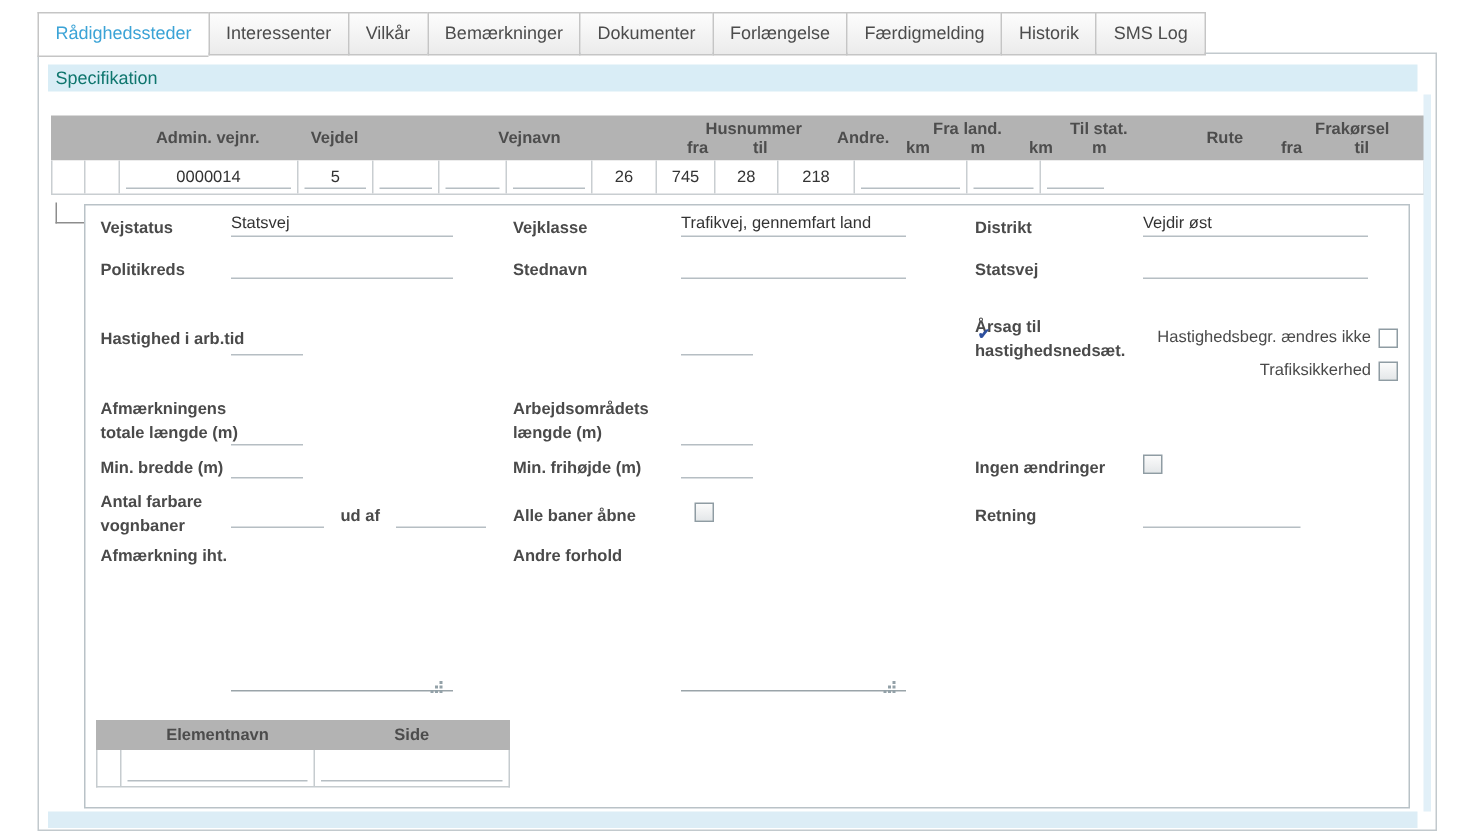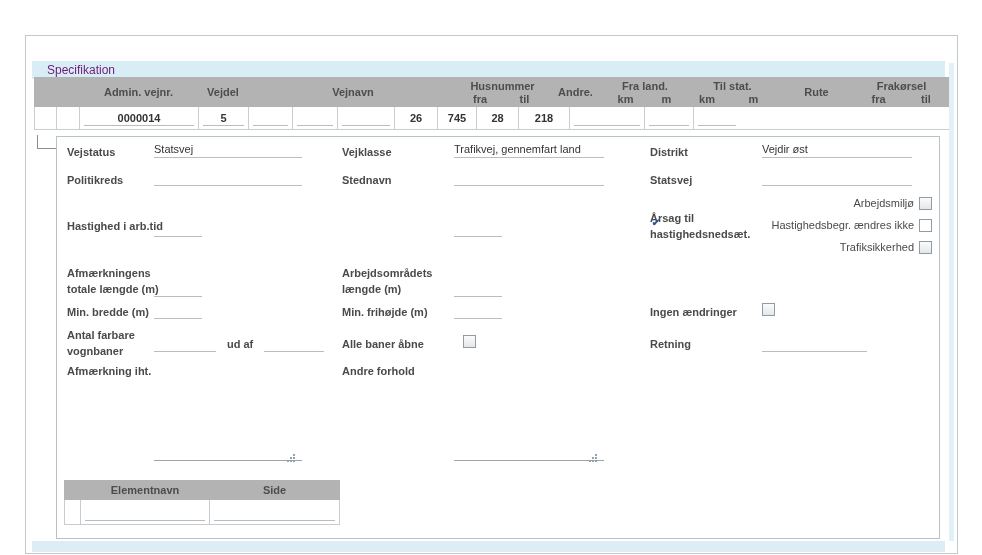--- a/index.html
+++ b/index.html
@@ -8,33 +8,33 @@
   
   .tabs{position:absolute;left:25px;top:8px;display:flex;z-index:3;}
   .tab{height:27px;line-height:27px;padding:0 11px;font-size:12px;color:#4c4c4c;
        background:linear-gradient(#fdfdfd,#ebebeb);border:1px solid #c5c5c5;border-right:none;
        white-space:nowrap;cursor:default;}
   .tab:last-child{border-right:1px solid #c5c5c5;}
   .tab.active{background:#fff;color:#3ba3d6;height:28px;}
   
   .panel{position:absolute;left:25px;top:35px;width:931px;height:517px;background:#fff;
          border:1px solid #c2c9cd;z-index:1;}
-  .specbar{position:absolute;left:6px;top:25px;width:913px;height:18px;background:#d9edf6;
-           font-size:12px;color:#701a75;line-height:18px;padding-left:15px;box-sizing:border-box;}
+  .specbar{position:absolute;left:6px;top:7px;width:913px;height:18px;background:#d9edf6;
+           font-size:12px;color:#0f766e;line-height:18px;padding-left:5px;box-sizing:border-box;}
   .hscroll{position:absolute;left:6px;top:505px;width:913px;height:11px;background:#dcedf6;}
   .vscroll{position:absolute;left:923px;top:27px;width:5px;height:478px;background:#e2f0f8;}
   
   .dtable{position:absolute;left:8px;top:41px;width:916px;}
   .dhead{display:flex;background:#b3b3b3;height:30px;color:#4d4d4d;font-size:11px;font-weight:bold;}
   .hc{display:flex;align-items:center;justify-content:center;box-sizing:border-box;}
   .hg{display:flex;flex-direction:column;box-sizing:border-box;}
   .hg .g1{height:15px;display:flex;align-items:flex-end;justify-content:center;}
   .hg .g2{display:flex;flex:1;}
-  .hg .g2 span{text-align:center;line-height:14px;}
-  .drow{display:flex;height:23px;border:1px solid #c9ced1;border-top:none;box-sizing:border-box;background:#fff;font-weight:bold;}
+  .hg .g2 span{text-align:left;line-height:14px;}
+  .drow{display:flex;height:23px;border:1px solid #c9ced1;border-top:none;box-sizing:border-box;background:#fff;}
   .dc{border-right:1px solid #c9ced1;box-sizing:border-box;position:relative;
       display:flex;align-items:center;justify-content:center;}
   .dc:last-child{border-right:none;}
   .uline{position:absolute;left:4px;right:4px;bottom:3px;height:14px;line-height:14px;
          border-bottom:1px solid #b6bec3;font-size:11px;color:#333;text-align:center;overflow:hidden;white-space:nowrap;}
   .plain{font-size:11px;color:#333;}
   
   .form{position:absolute;left:30px;top:100px;width:882px;height:401px;border:1px solid #b9c2c7;background:#fff;}
   .conn{position:absolute;left:11px;top:99px;width:19px;height:13px;
         border-left:1px solid #8d8d8d;border-bottom:1px solid #8d8d8d;}
@@ -58,20 +58,31 @@
   .ehead span{text-align:center;line-height:20px;box-sizing:border-box;}
   .erow{display:flex;height:25px;border:1px solid #c6cccf;border-top:none;box-sizing:border-box;background:#fff;}
   .ec{border-right:1px solid #c6cccf;box-sizing:border-box;position:relative;}
   .ec:last-child{border-right:none;}
 </style>
 </head>
 <body>
 
 <div class="screen">
 
+  <div class="tabs">
+    <div class="tab active">Rådighedssteder</div>
+    <div class="tab">Interessenter</div>
+    <div class="tab">Vilkår</div>
+    <div class="tab">Bemærkninger</div>
+    <div class="tab">Dokumenter</div>
+    <div class="tab">Forlængelse</div>
+    <div class="tab">Færdigmelding</div>
+    <div class="tab">Historik</div>
+    <div class="tab">SMS Log</div>
+  </div>
 
   <div class="panel">
 
     <div class="specbar">Specifikation</div>
 
     <div class="dtable">
       <div class="dhead">
         <div class="hc" style="width:45px"></div>
         <div class="hc" style="width:119px">Admin. vejnr.</div>
         <div class="hc" style="width:50px">Vejdel</div>
@@ -166,24 +177,20 @@
       <div class="lbl" style="left:285px;top:35px">Stednavn</div>
       <div class="fin" style="left:397px;top:33px;width:150px"></div>
       <div class="lbl" style="left:593px;top:35px">Statsvej</div>
       <div class="fin" style="left:705px;top:33px;width:150px"></div>
 
       <div class="lbl" style="left:10px;top:81px">Hastighed i arb.tid</div>
       <div class="fin" style="left:97px;top:84px;width:48px"></div>
       <div class="fin" style="left:397px;top:84px;width:48px"></div>
 
       <div class="lbl" style="left:593px;top:73px;width:115px">Årsag til hastighedsnedsæt.</div>
-      <div class="cbrow" style="left:593px;top:59px;width:282px">
-        <span class="cblab">Arbejdsmiljø</span>
-        <span class="cb inline"></span>
-      </div>
       <div class="cbrow" style="left:593px;top:103px;width:282px">
         <span class="cblab">Trafiksikkerhed</span>
         <span class="cb inline"></span>
       </div>
       <div class="cbrow" style="left:593px;top:81px;width:282px">
         <span class="cblab">Hastighedsbegr. ændres ikke</span>
         <span class="cb inline checked"></span>
       </div>
 
       <div class="lbl" style="left:10px;top:128px;width:95px">Afmærkningens totale længde (m)</div>

